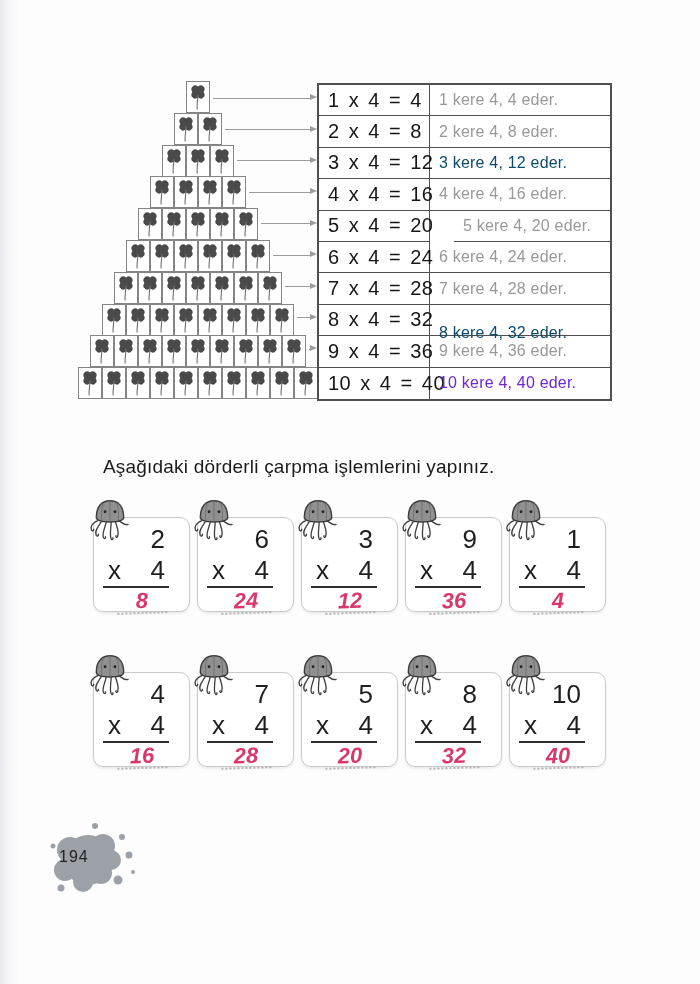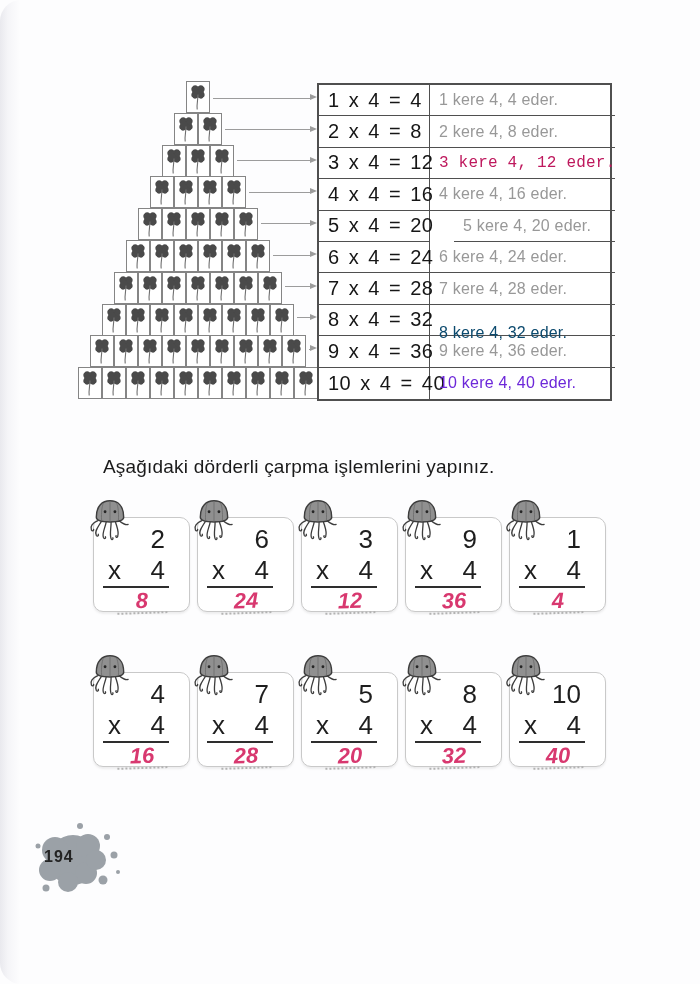--- a/index.html
+++ b/index.html
@@ -1,18 +1,18 @@
 <!DOCTYPE html>
 <html><head>
 <meta charset="utf-8">
 <style>
   html,body { margin:0; padding:0; background:#fdfdfe; }
   .stage {
     position:relative; width:700px; height:984px; overflow:hidden;
-    background:#fdfdfe; font-family:"Liberation Sans", sans-serif;border-radius:21px;
+    background:#fdfdfe; font-family:"Liberation Sans", sans-serif;
   }
   
   .scan-edge {
     position:absolute; left:0; top:0; width:20px; height:100%;
     background:linear-gradient(90deg,#e9e9ee 0%,#f5f5f8 40%,rgba(250,250,252,0) 100%);
   }
   
   .pyramid { position:absolute; left:78px; top:81px; width:240px; height:320px; }
   .pyr-row { position:absolute; display:flex; }
   .pyr-cell {
@@ -63,21 +63,21 @@
     height:32px; line-height:32px; display:flex; justify-content:space-between;
     padding:0 24px 0 14px; font-size:26px; color:#1e1e1e;
   }
   .c-rule { border-top:2px solid #2e2e2e; margin:0 20px 0 9px; }
   .c-ans-wrap { height:26px; display:flex; justify-content:center; align-items:flex-end; }
   .c-ans {
     font-size:22px; font-weight:bold; font-style:italic; line-height:23px;
     border-bottom:2px dotted #b3b3b3; min-width:50px; text-align:center; transform:rotate(-2deg);
   }
   
-  .splat { position:absolute; left:28px; top:820px; width:95px; height:85px;font-weight:bold; }
+  .splat { position:absolute; left:43px; top:820px; width:95px; height:85px; }
   .splat svg { position:absolute; left:0; top:0; width:100%; height:100%; }
   .pnum { position:absolute; left:16px; top:28px; font-size:16px; color:#232323; letter-spacing:1px; }
 </style>
 </head>
 <body>
 
 <div class="stage">
   <div class="scan-edge"></div>
 
   <div class="pyramid">
@@ -708,21 +708,21 @@
       </div>
     </div>
   <div class="arrows-layer"></div>
 
   <div class="mtable">
       <div class="t-eq">1 x 4 = 4</div>
       <div class="t-read" style="color: rgb(152, 152, 152); text-align: center;">1 kere 4, 4 eder.</div>
       <div class="t-eq">2 x 4 = 8</div>
       <div class="t-read" style="color: rgb(152, 152, 152);">2 kere 4, 8 eder.</div>
       <div class="t-eq">3 x 4 = 12</div>
-      <div class="t-read" style="color: #be185d; font-family: Liberation Mono, monospace;">3 kere 4, 12 eder.</div>
+      <div class="t-read" style="color: #0c4a6e;">3 kere 4, 12 eder.</div>
       <div class="t-eq">4 x 4 = 16</div>
       <div class="t-read" style="color: rgb(152, 152, 152);">4 kere 4, 16 eder.</div>
       <div class="t-eq">5 x 4 = 20</div>
       <div class="t-read" style="color: rgb(152, 152, 152); margin-left: 24px;">5 kere 4, 20 eder.</div>
       <div class="t-eq">6 x 4 = 24</div>
       <div class="t-read" style="color: rgb(152, 152, 152);">6 kere 4, 24 eder.</div>
       <div class="t-eq">7 x 4 = 28</div>
       <div class="t-read" style="color: rgb(152, 152, 152);">7 kere 4, 28 eder.</div>
       <div class="t-eq">8 x 4 = 32</div>
       <div class="t-read" style="color: #0c4a6e; margin-top: 26px;">8 kere 4, 32 eder.</div>

